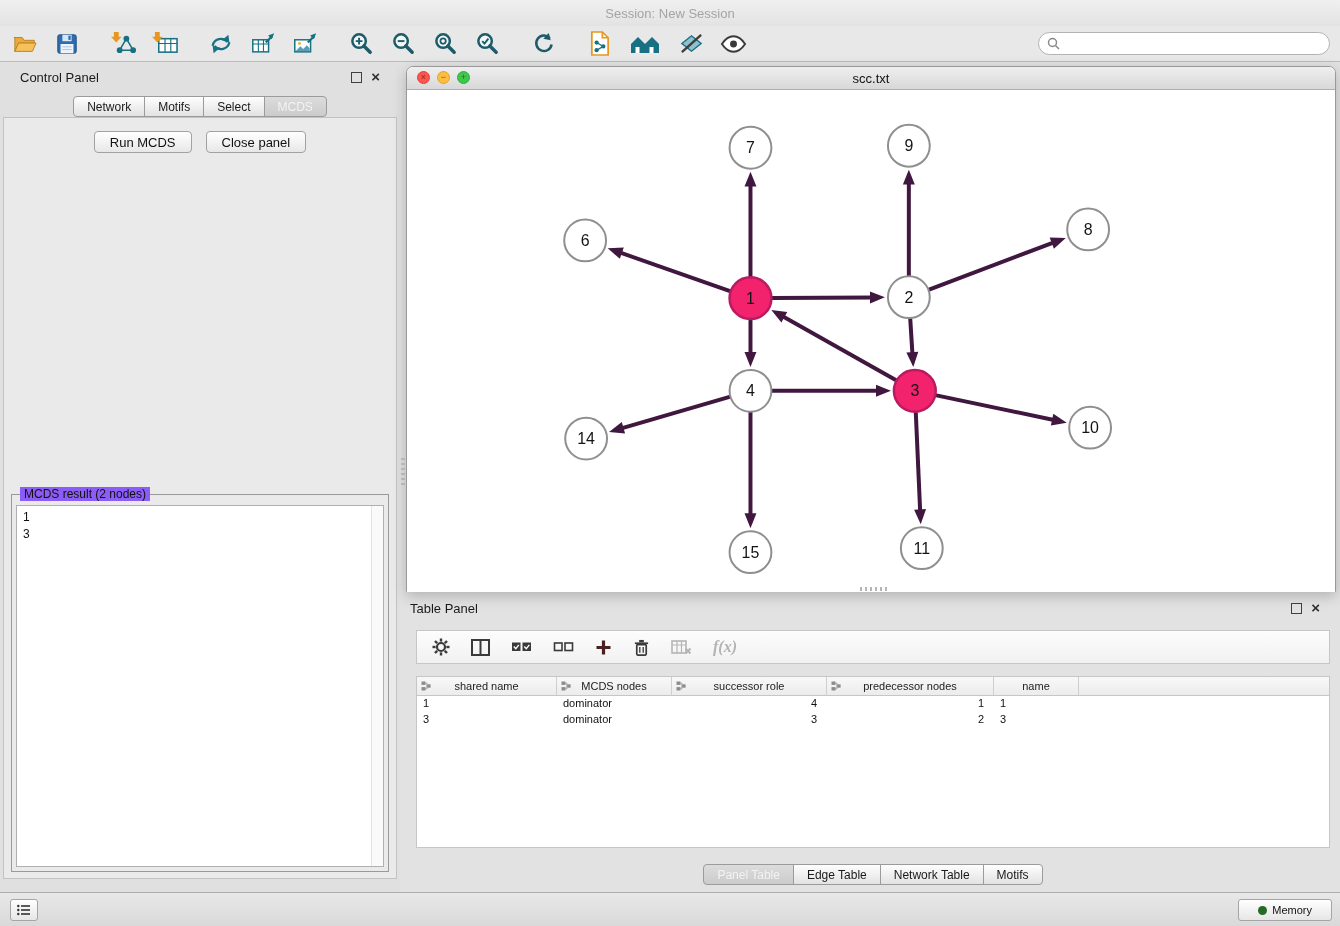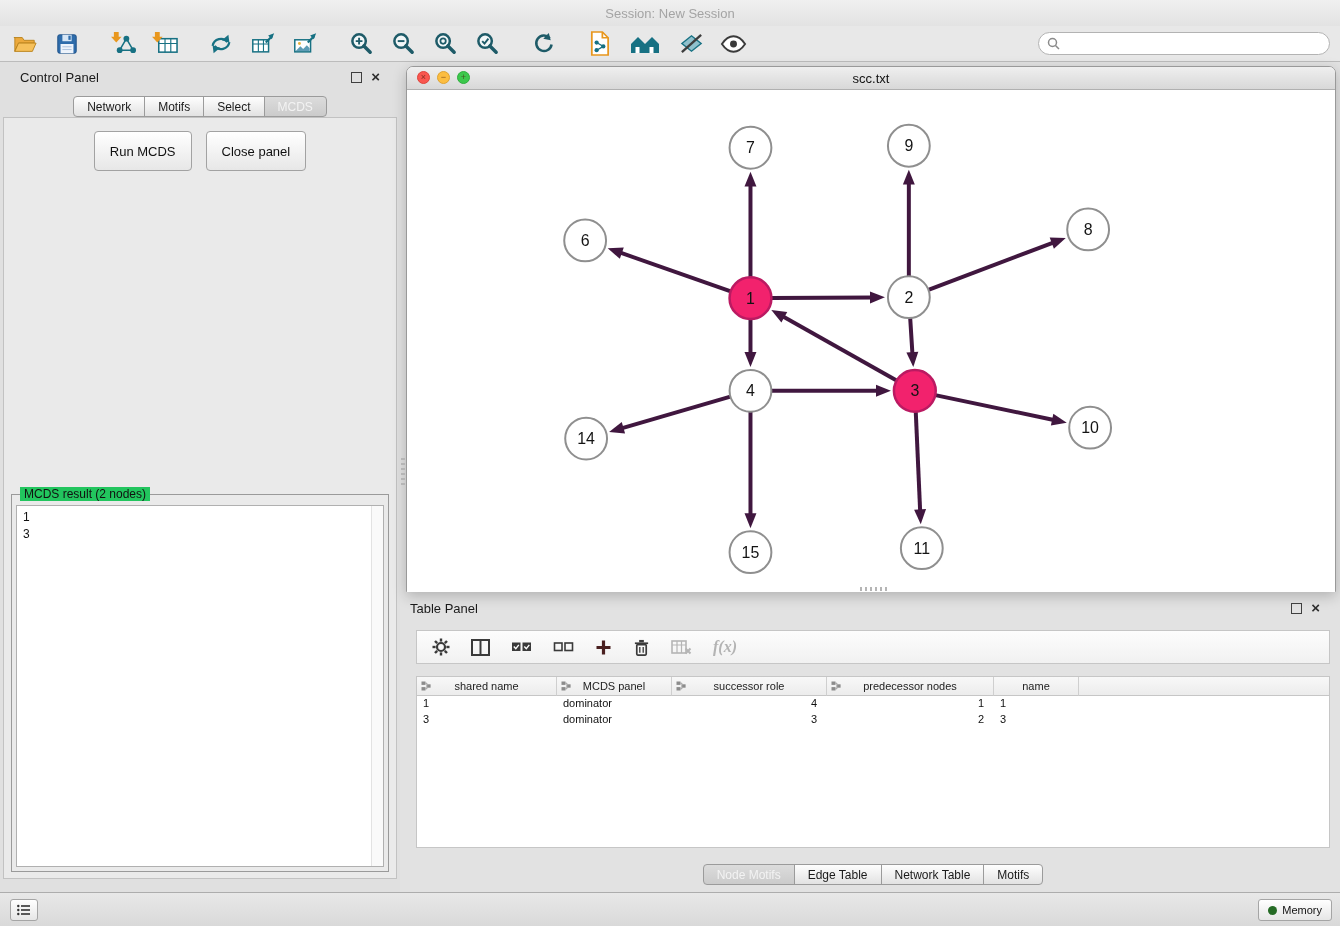--- a/index.html
+++ b/index.html
@@ -40,24 +40,24 @@
   .cp-page{position:absolute;left:3px;top:55px;width:394px;height:762px;background:#eaeaea;
     border:1px solid #c2c2c2;box-sizing:border-box;}
   .opt-label{margin-top:18px;text-align:center;font-size:13px;color:#111;}
   .opt-select{width:312px;height:22px;margin:9px auto 0;background:#fff;border:1px solid #a2a2a2;border-radius:4px;
     display:flex;align-items:center;padding-left:9px;font-size:13px;color:#111;box-sizing:border-box;cursor:pointer;}
   .stepper{margin-left:auto;width:18px;height:100%;display:flex;flex-direction:column;align-items:center;justify-content:center;gap:2px;}
   .stepper i{display:block;width:0;height:0;border-left:4px solid transparent;border-right:4px solid transparent;}
   .stepper i.up{border-bottom:5px solid #3c3c3c;}
   .stepper i.down{border-top:5px solid #3c3c3c;}
   .cp-buttons{margin-top:13px;display:flex;justify-content:center;gap:14px;}
-  .push-btn{height:40px;padding:0 15px;font-size:13px;font-family:inherit;color:#111;
+  .push-btn{height:22px;padding:0 15px;font-size:13px;font-family:inherit;color:#111;
     background:linear-gradient(#ffffff,#e7e7e7);border:1px solid #a2a2a2;border-radius:4px;cursor:pointer;}
   .result-box{position:absolute;left:7px;top:376px;width:378px;height:378px;border:1px solid #9a9a9a;box-sizing:border-box;}
-  .result-legend{position:absolute;top:-8px;left:8px;background:#22c55e;padding:0 4px;font-size:12px;color:#111;}
+  .result-legend{position:absolute;top:-8px;left:8px;background:#8b5cf6;padding:0 4px;font-size:12px;color:#111;}
   .result-list{position:absolute;left:4px;top:10px;right:4px;bottom:4px;background:#fff;border:1px solid #b0b0b0;
     font-size:12px;color:#111;padding:3px 6px;line-height:17px;box-sizing:border-box;}
   .result-scrollbar{position:absolute;top:0;right:0;width:11px;height:100%;background:#fafafa;border-left:1px solid #e3e3e3;}
 
   
   .netwin{position:absolute;left:406px;top:66px;width:930px;height:526px;background:#fff;border:1px solid #999;
     border-radius:7px 7px 0 0;box-shadow:0 4px 14px rgba(0,0,0,0.22);box-sizing:border-box;}
   .netwin-title{height:22px;background:linear-gradient(#efefef,#d8d8d8);border-bottom:1px solid #b0b0b0;
     border-radius:6px 6px 0 0;position:relative;display:flex;align-items:center;justify-content:center;}
   .netwin-name{font-size:13px;color:#111;}
@@ -94,21 +94,21 @@
   .cw0{width:140px;} .cw1{width:115px;} .cw2{width:155px;} .cw3{width:167px;} .cw4{width:85px;} .cw5{flex:1;border-right:none;}
   .tp-tabs{position:absolute;left:406px;top:864px;width:934px;display:flex;justify-content:center;}
 
   
   .statusbar{position:absolute;left:0;top:892px;width:1340px;height:34px;
     background:linear-gradient(#e8e8e8,#d9d9d9);border-top:1px solid #adadad;box-sizing:border-box;}
   .sb-btn{position:absolute;height:22px;top:6px;display:flex;align-items:center;justify-content:center;gap:5px;
     background:linear-gradient(#ffffff,#e6e6e6);border:1px solid #a5a5a5;border-radius:3px;cursor:pointer;
     font-family:inherit;font-size:11px;color:#111;}
   .sb-btn.leftb{left:10px;width:28px;}
-  .sb-btn.rightb{right:8px;padding:0 9px;}
+  .sb-btn.rightb{right:8px;padding:0 19px;}
   .memdot{width:9px;height:9px;border-radius:50%;background:#256b25;display:inline-block;}
 </style>
 </head>
 <body>
 
 <div class="titlebar">
   <span>Session: New Session</span>
 </div>
 
 <div class="toolbar">
@@ -490,21 +490,21 @@
         </svg>
       <span>shared name</span>
     </div>
     <div class="hc cw1">
       <svg width="10" height="10" viewBox="0 0 10 10">
           <rect x="0.5" y="0.5" width="4" height="3.4" fill="#8c8c8c"></rect>
           <rect x="0.5" y="6.1" width="4" height="3.4" fill="#8c8c8c"></rect>
           <rect x="6.2" y="3.3" width="3.4" height="3.4" fill="#8c8c8c"></rect>
           <path d="M4.5 2.2h1.4v5.6H4.5M5.9 5h0.4" stroke="#8c8c8c" stroke-width="0.8" fill="none"></path>
         </svg>
-      <span>MCDS panel</span>
+      <span>MCDS nodes</span>
     </div>
     <div class="hc cw2">
       <svg width="10" height="10" viewBox="0 0 10 10">
           <rect x="0.5" y="0.5" width="4" height="3.4" fill="#8c8c8c"></rect>
           <rect x="0.5" y="6.1" width="4" height="3.4" fill="#8c8c8c"></rect>
           <rect x="6.2" y="3.3" width="3.4" height="3.4" fill="#8c8c8c"></rect>
           <path d="M4.5 2.2h1.4v5.6H4.5M5.9 5h0.4" stroke="#8c8c8c" stroke-width="0.8" fill="none"></path>
         </svg>
       <span>successor role</span>
     </div>
@@ -534,21 +534,21 @@
     <div class="bc cw0">3</div>
     <div class="bc cw1">dominator</div>
     <div class="bc cw2 ra">3</div>
     <div class="bc cw3 ra">2</div>
     <div class="bc cw4">3</div>
     <div class="bc cw5"></div>
   </div>
 </div>
 
 <div class="tp-tabs">
-  <button class="seg-tab first selected">Node Motifs</button>
+  <button class="seg-tab first selected">Panel Table</button>
   <button class="seg-tab">Edge Table</button>
   <button class="seg-tab">Network Table</button>
   <button class="seg-tab last">Motifs</button>
 </div>
 
 <div class="statusbar">
   <button class="sb-btn leftb">
     <svg width="14" height="12" viewBox="0 0 14 12">
         <g stroke="#333" stroke-width="1.6">
           <line x1="4" y1="2" x2="13" y2="2"></line>

